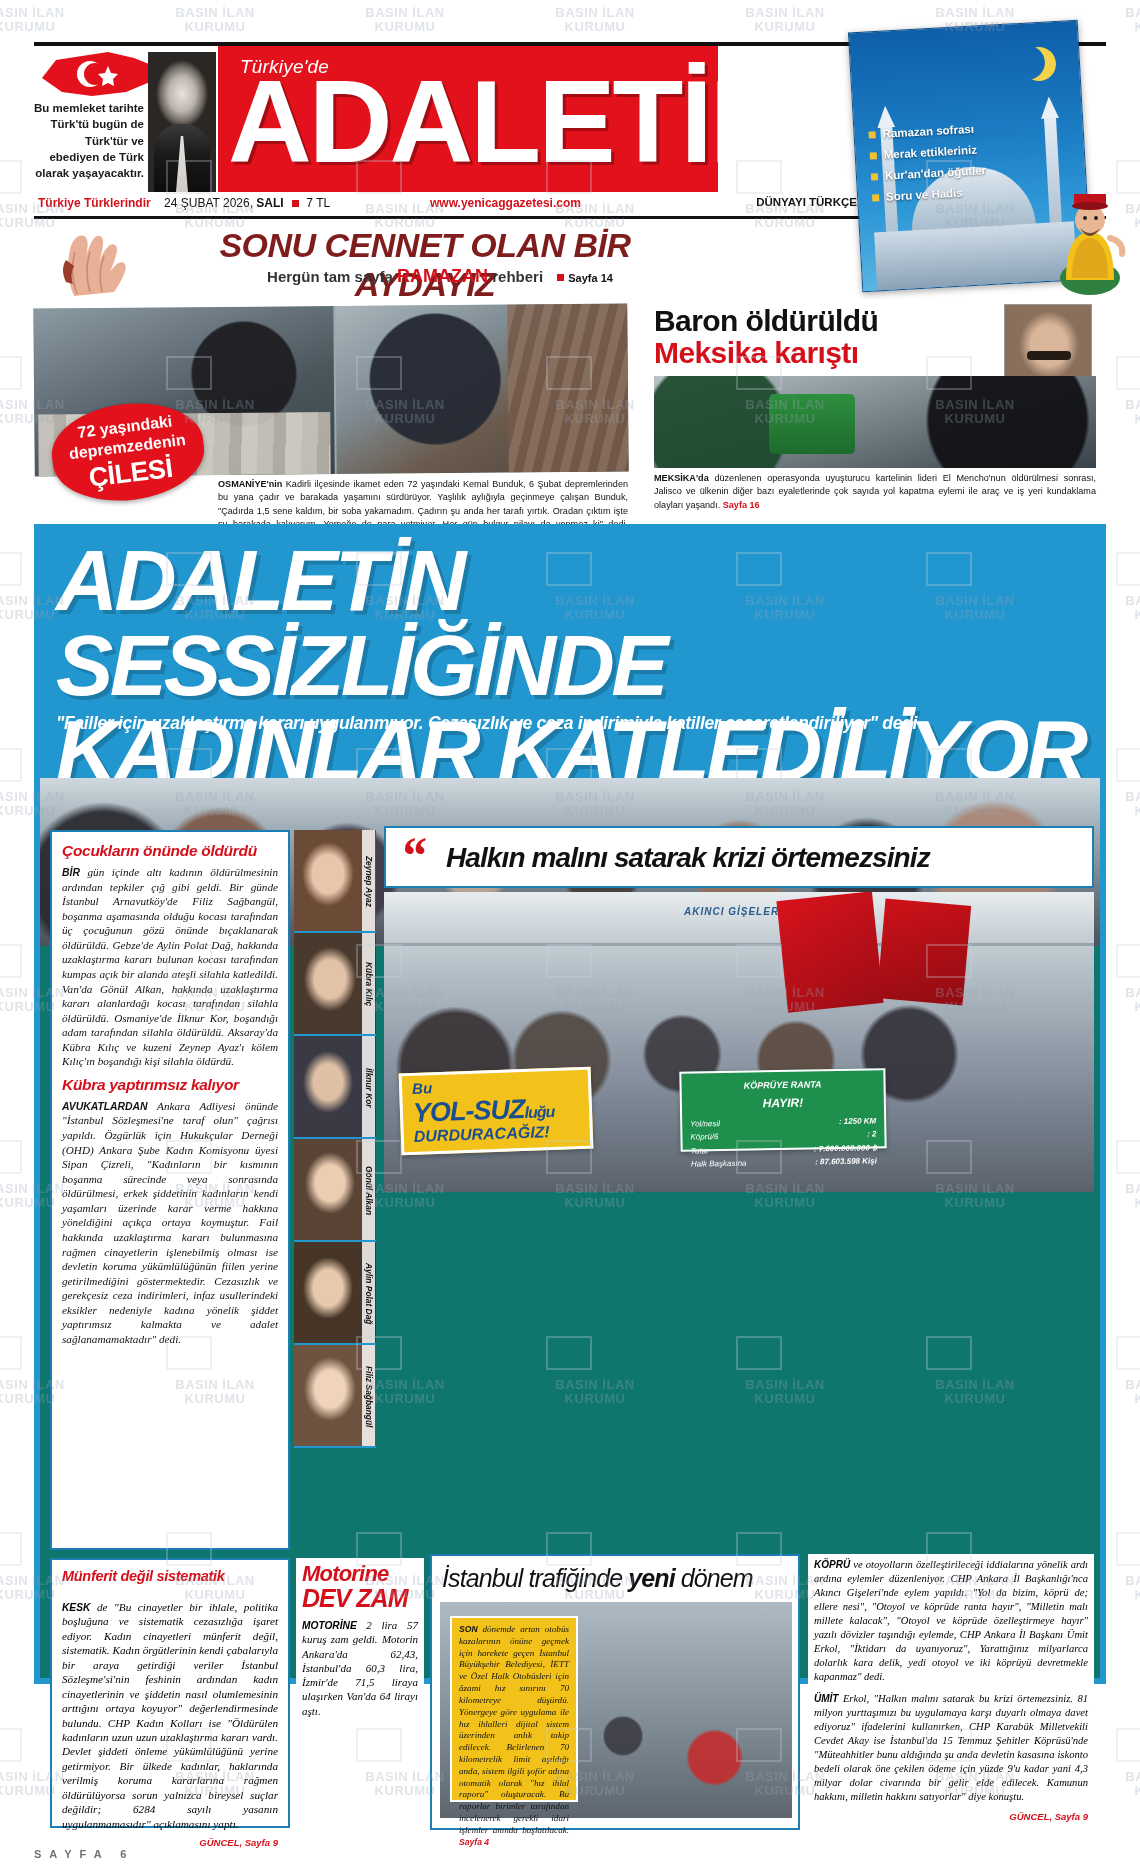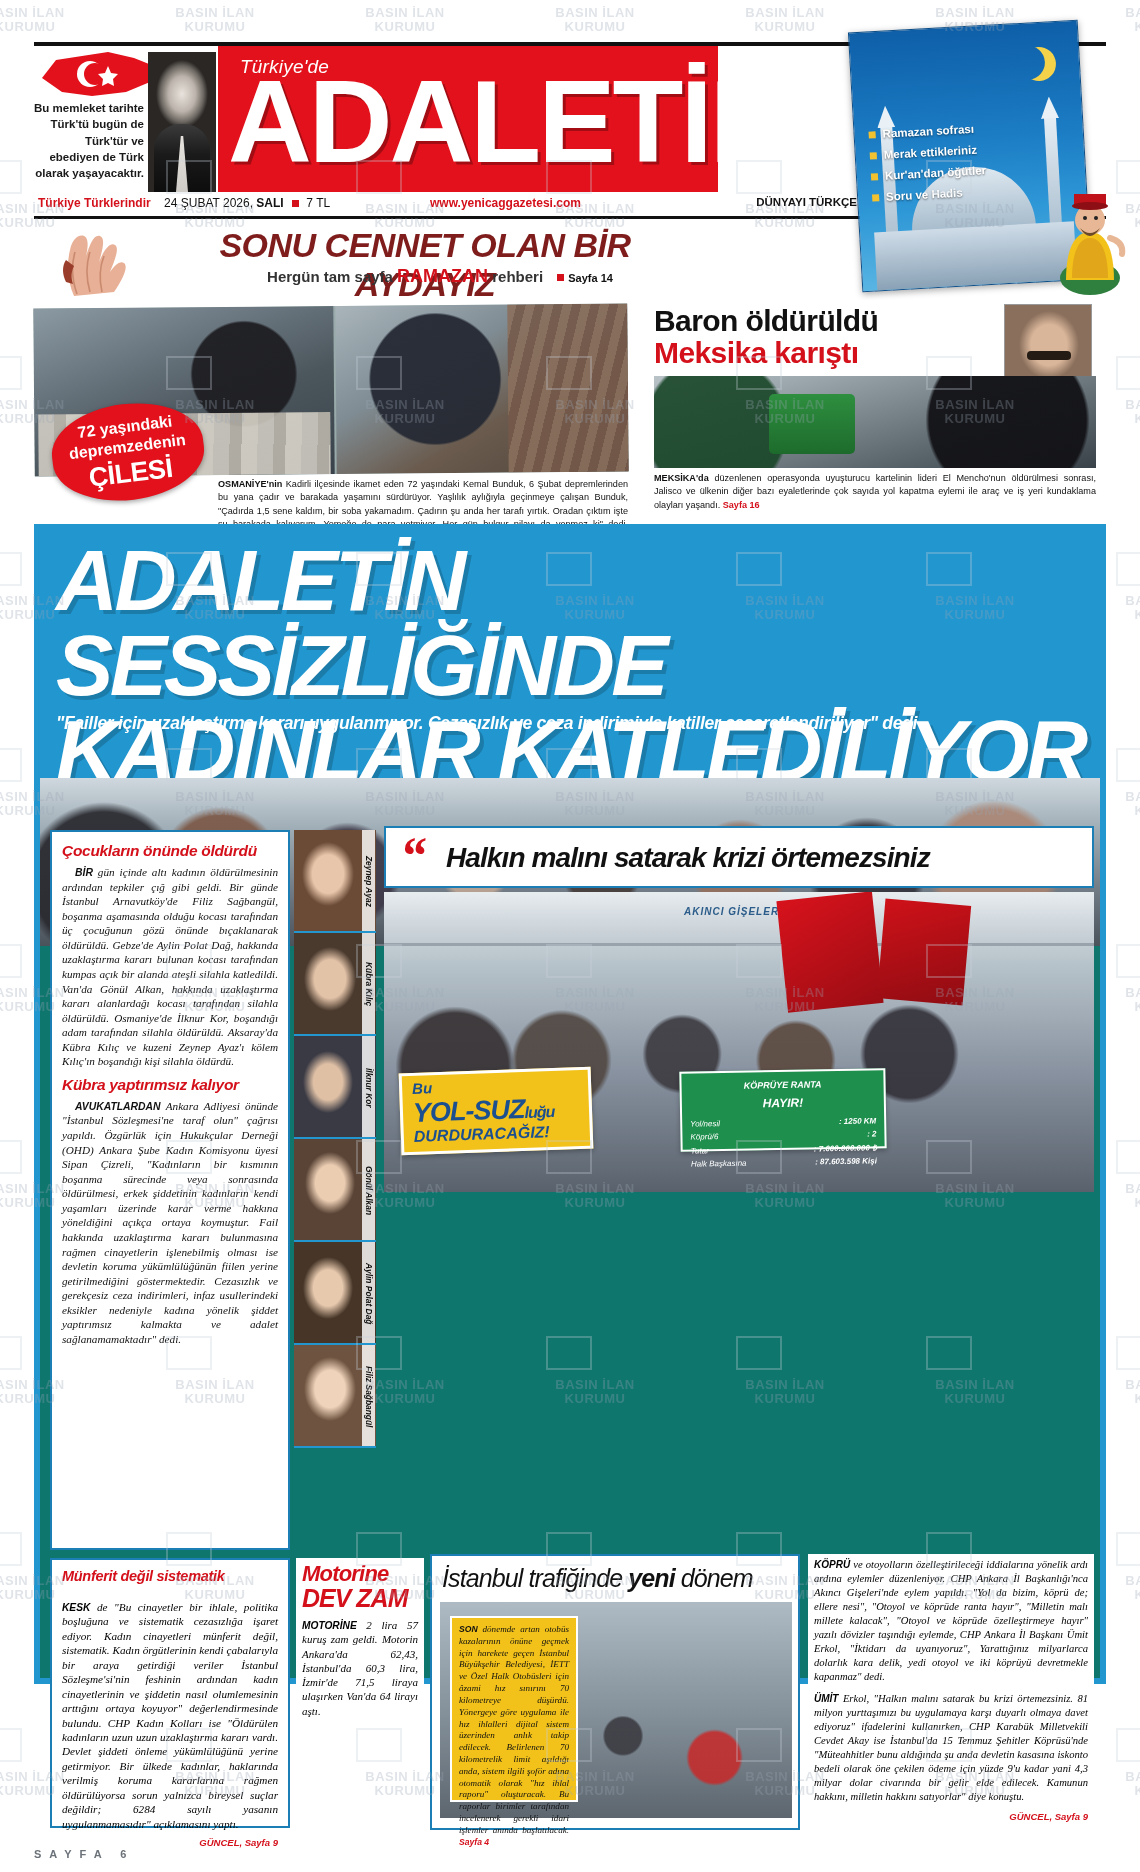--- a/index.html
+++ b/index.html
@@ -319,21 +319,21 @@
     background:#fff; border:2px solid #1b7fb5; padding:10px 10px 8px 10px;
   }
   .leftcol h3{
     font-family:"Liberation Sans",sans-serif; font-size:15.5px; color:#d4101b;
     margin-bottom:5px; letter-spacing:-.3px;
   }
   .leftcol p{
     font-family:"Liberation Serif",serif; font-size:11.2px; line-height:1.30;
     text-align:justify; color:#111; margin-bottom:7px; hyphens:auto;
   }
-  .leftcol p b{font-family:"Liberation Sans",sans-serif;font-size:10.4px;font-weight:700;margin-left:13px;}
+  .leftcol p b{font-family:"Liberation Sans",sans-serif;font-size:10.4px;font-weight:700;}
 
   
   .portraits{
     position:absolute; left:254px; top:300px; width:82px; height:720px;
   }
   .pcell{ position:relative; width:82px; height:103px; margin-bottom:0; overflow:hidden;
     border-bottom:2px solid #2196cf; }
   .pcell .img{ position:absolute; inset:0; }
   .pcell .nm{
     position:absolute; right:1px; top:0; height:103px; width:13px;

